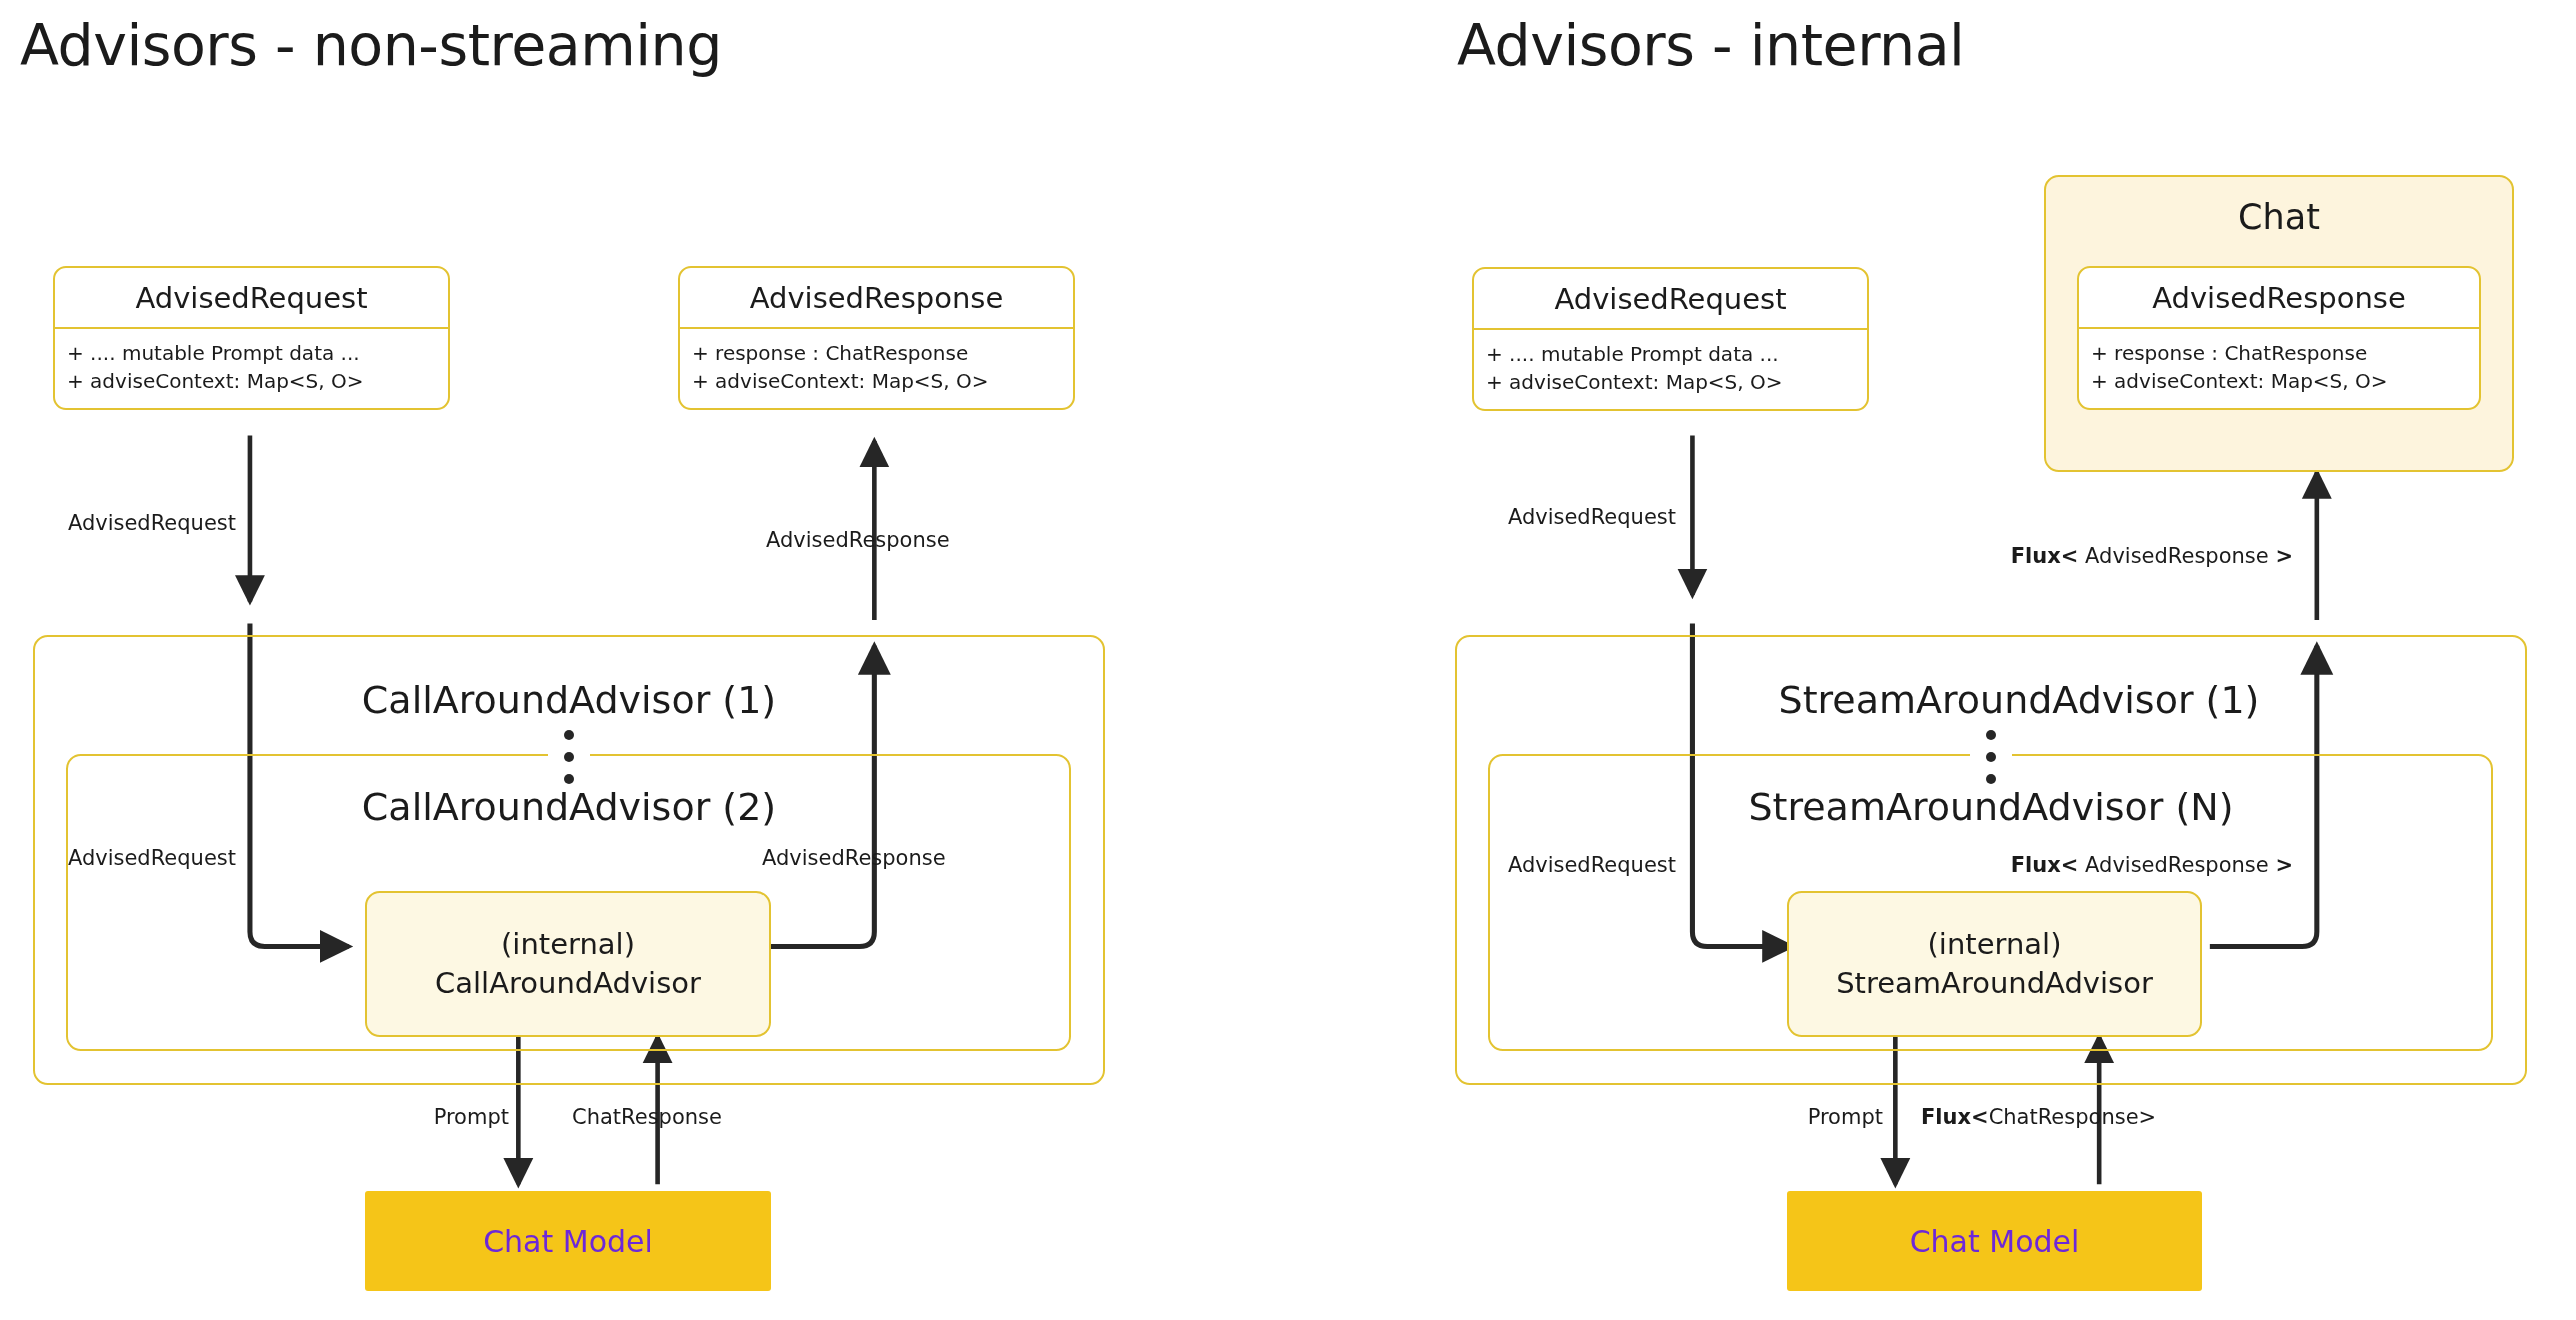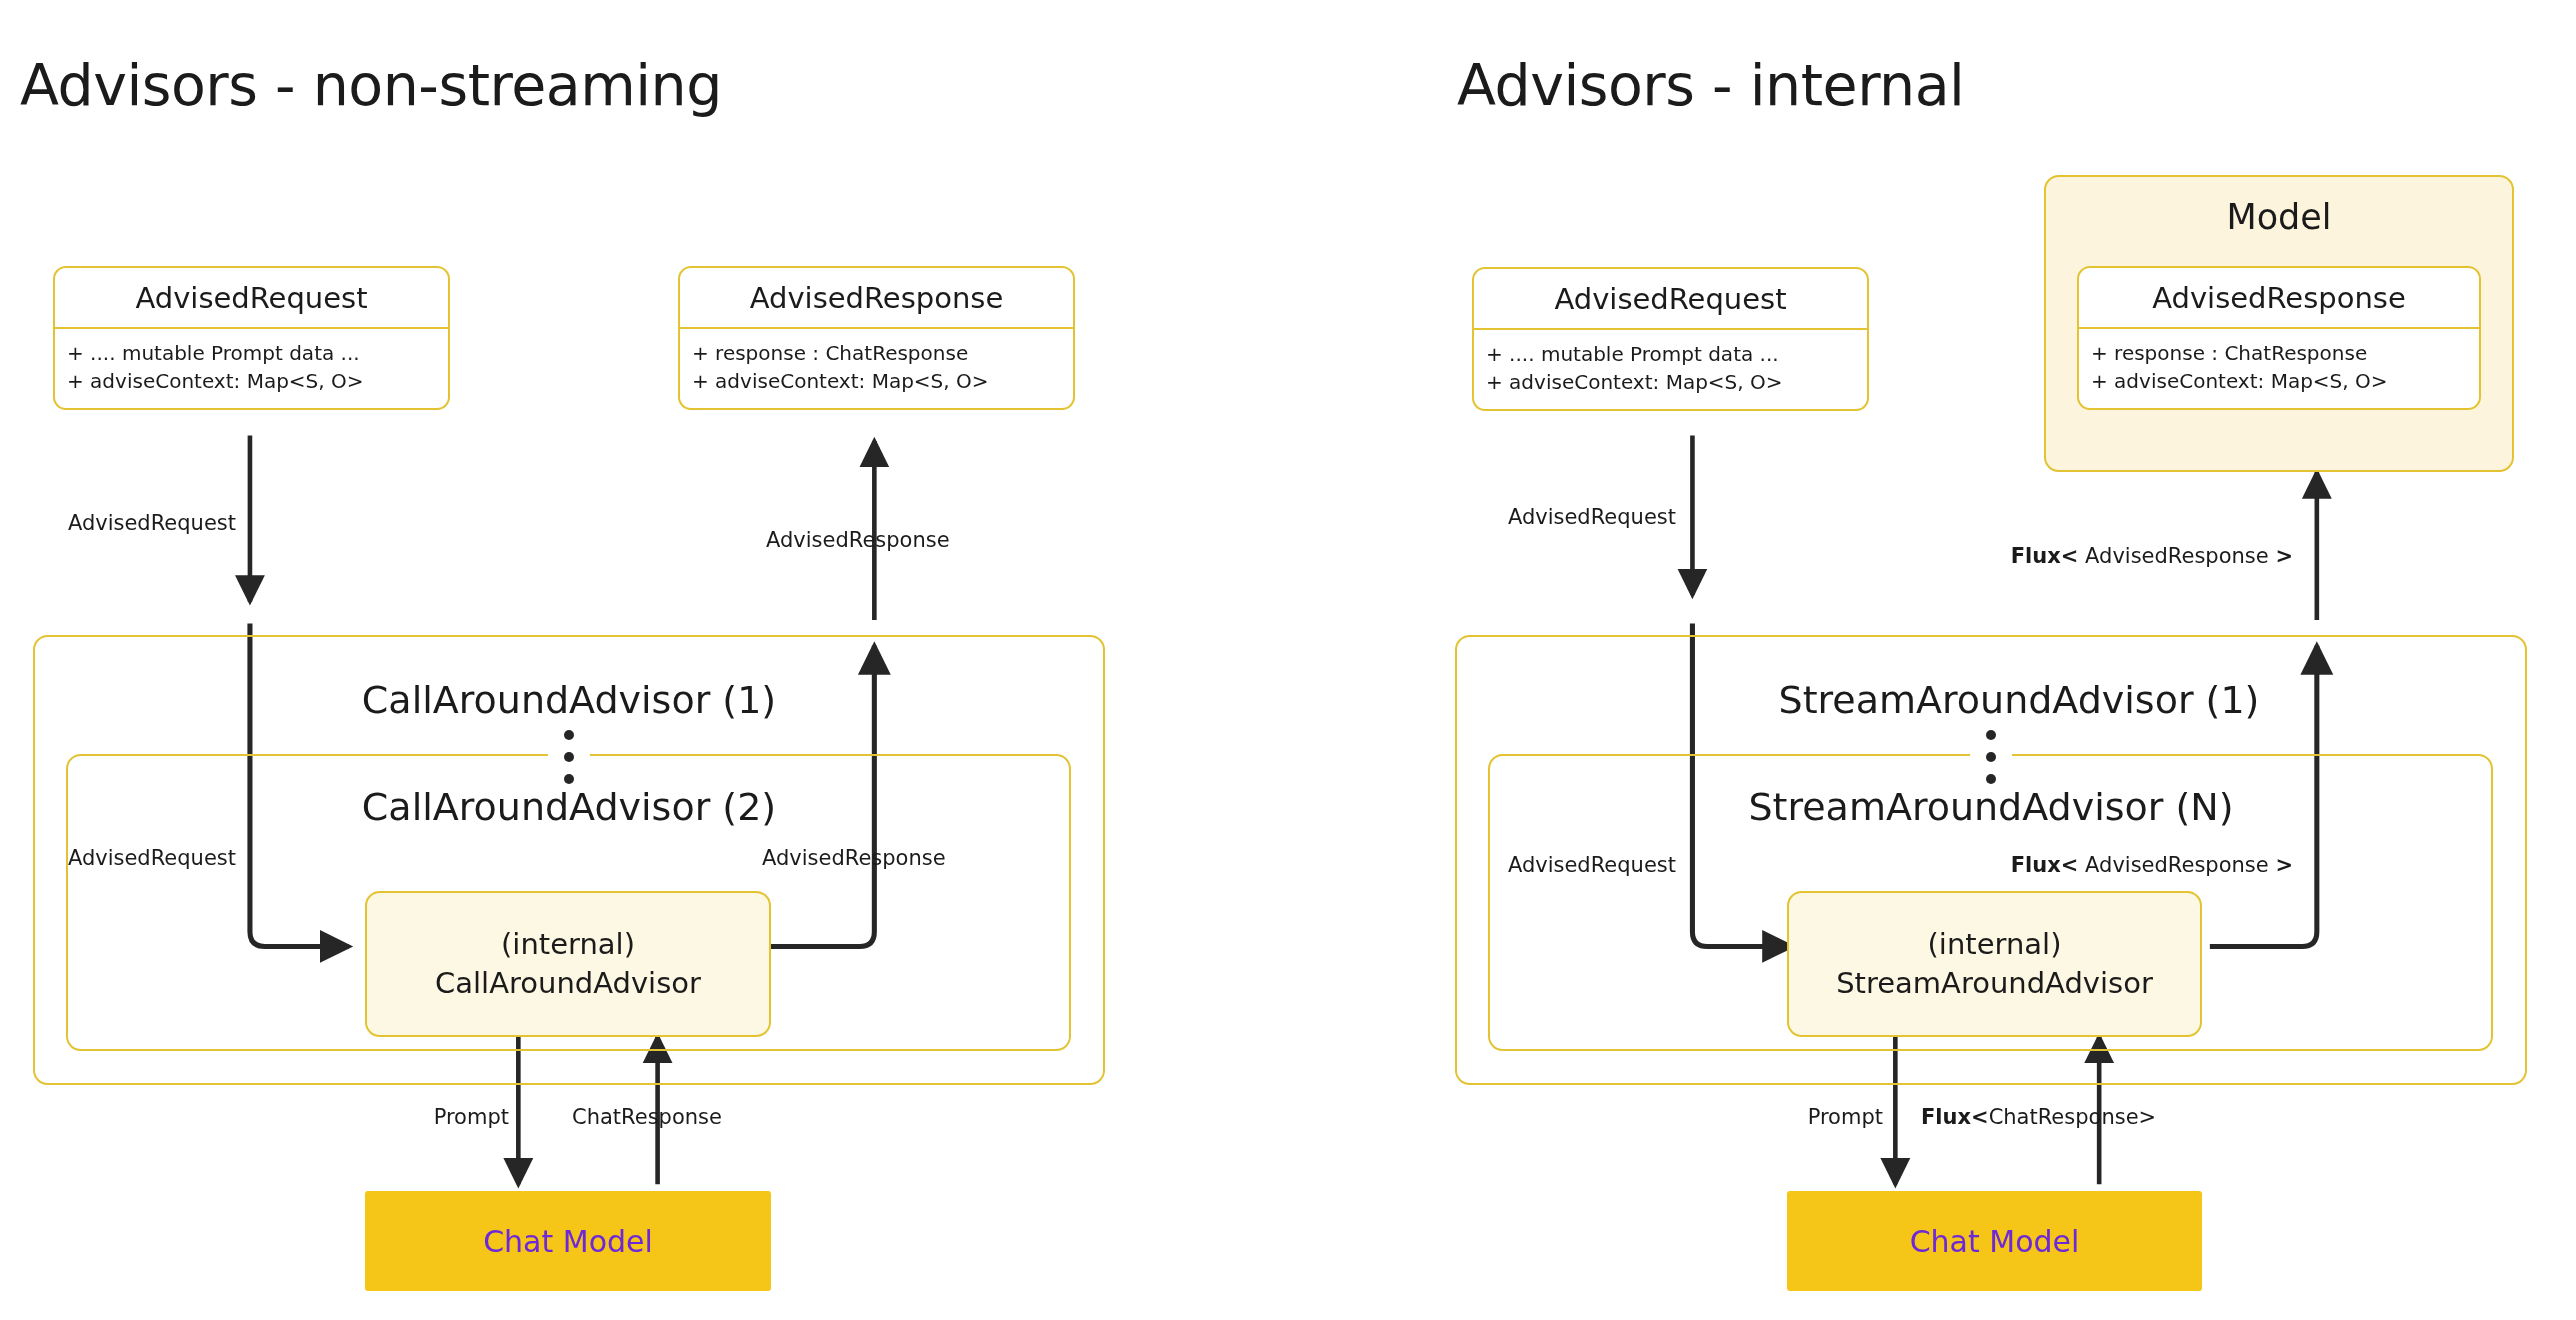--- a/index.html
+++ b/index.html
@@ -16,21 +16,20 @@
   .panel-right { left: 1288px; width: 1288px; }
 
   .title {
     position: absolute;
     font-size: 57px;
     font-weight: 400;
     color: #1b1b1b;
     letter-spacing: -0.5px;
     white-space: nowrap;
     line-height: 1;
-    margin-top: 40px;
   }
 
   
   .uml {
     position: absolute;
     border: 2.8px solid #e3c331;
     border-radius: 13px;
     background: #ffffff;
     overflow: hidden;
   }
@@ -232,21 +231,21 @@
 
     <div class="uml" style="left:184px; top:267px; width:397px;">
       <div class="uml-title">AdvisedRequest</div>
       <div class="uml-fields">
         <div class="uml-field">+ .... mutable Prompt data ...</div>
         <div class="uml-field">+ adviseContext: Map&lt;S, O&gt;</div>
       </div>
     </div>
 
     <div class="flux-wrap" style="left:756px; top:175px; width:470px; height:297px;">
-      <div class="flux-wrap-title" style="top:20px;">Model</div>
+      <div class="flux-wrap-title" style="top:20px;">Chat</div>
     </div>
     <div class="uml" style="left:789px; top:266px; width:404px;">
       <div class="uml-title">AdvisedResponse</div>
       <div class="uml-fields">
         <div class="uml-field">+ response : ChatResponse</div>
         <div class="uml-field">+ adviseContext: Map&lt;S, O&gt;</div>
       </div>
     </div>
 
     <div class="container-box" style="left:167px; top:635px; width:1072px; height:450px;"></div>

